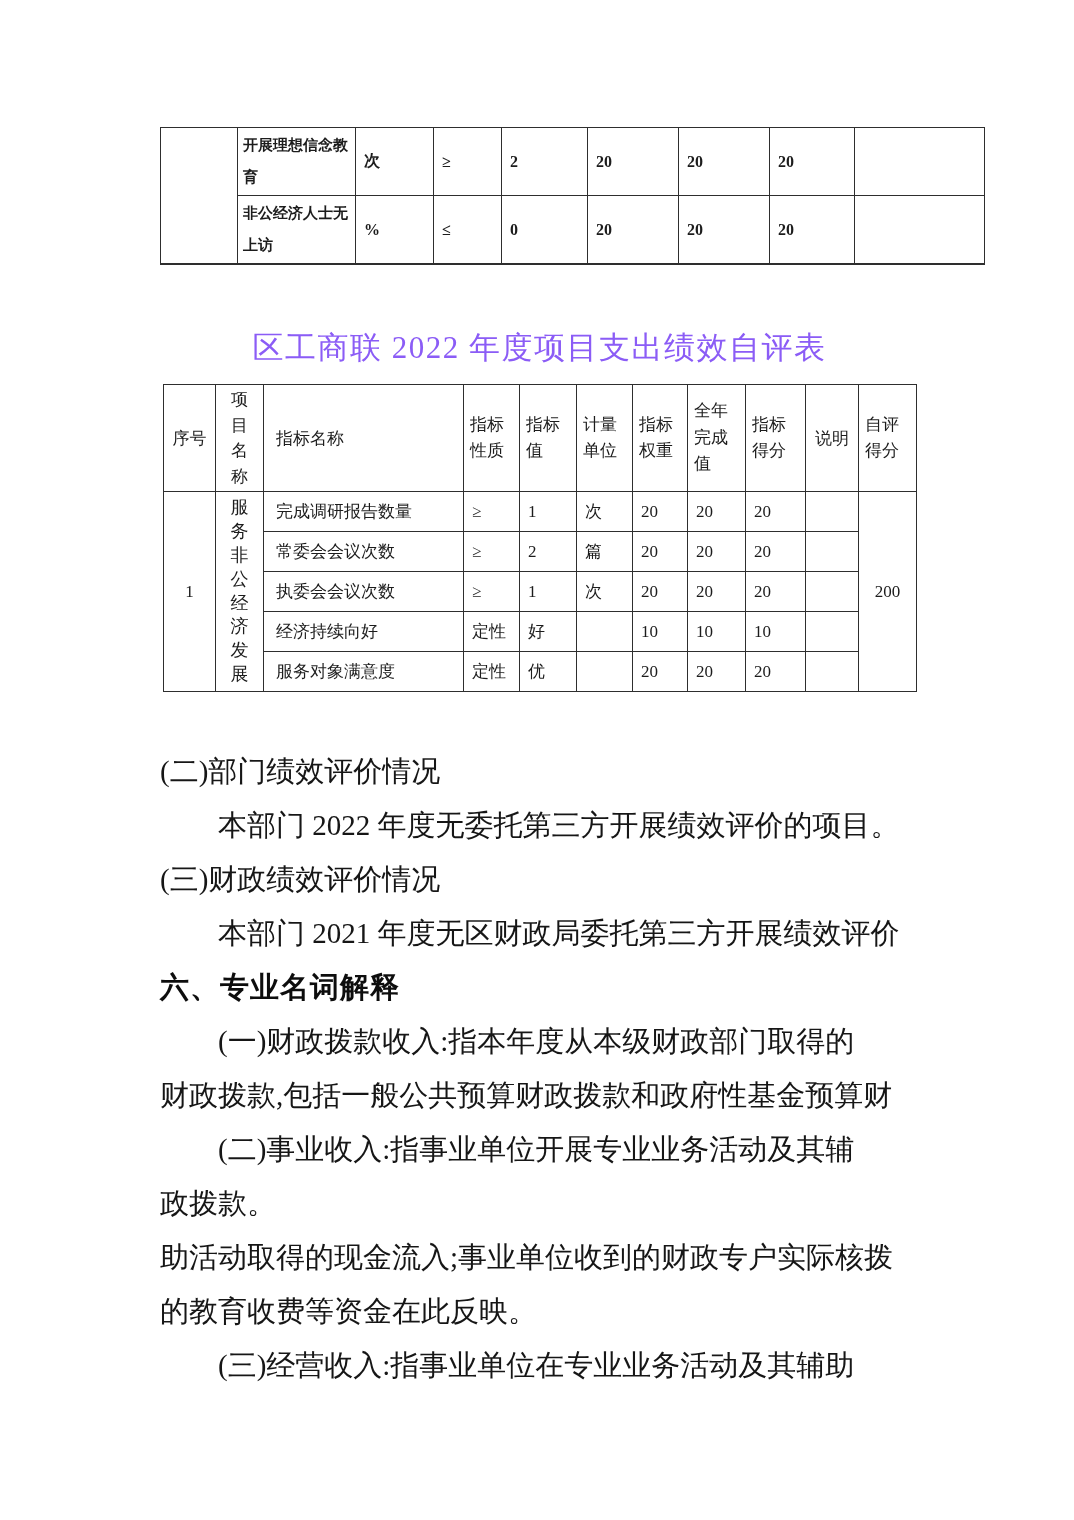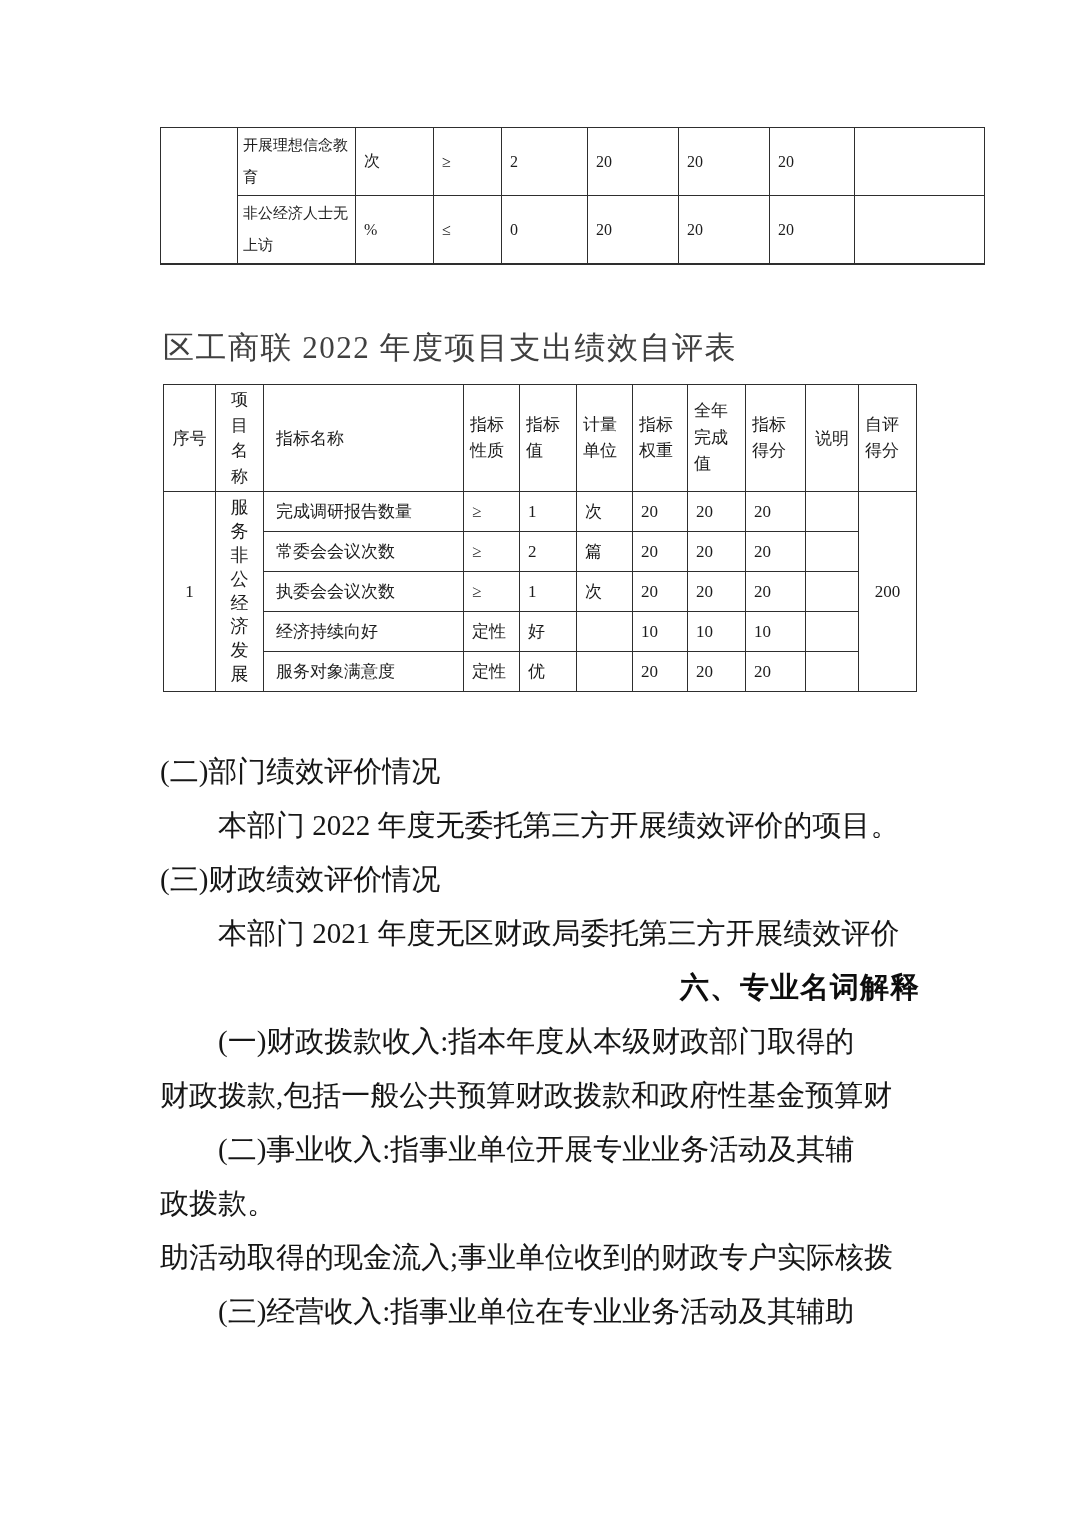--- a/index.html
+++ b/index.html
@@ -13,34 +13,34 @@
     overflow: hidden;
   }
   .content { position: absolute; left: 160px; top: 0; width: 840px; }
 
   
   table { border-collapse: collapse; table-layout: fixed; }
   td, th { border: 1px solid #2e2e2e; font-weight: normal; vertical-align: middle; overflow: hidden; }
 
   .cont-table { margin-top: 127px; width: 824px; border-bottom: 2px solid #2e2e2e; }
   .cont-table td { font-size: 16px; padding: 2px 8px; text-align: left; }
-  .cont-table tr.r1 td { height: 62px; }
-  .cont-table tr.r2 td { height: 54px; }
+  .cont-table tr.r1 td { height: 62px; font-weight: bold; }
+  .cont-table tr.r2 td { height: 54px; font-weight: bold; }
   .cont-table td.c-name span { display: inline-block; width: 106px; font-size: 15px; line-height: 2.1; }
   .cont-table td.c-name { padding: 2px 5px; }
 
   
   .tbl-title {
     width: 753px;
     margin-top: 62px;
     margin-left: 3px;
-    text-align: left;
+    text-align: center;
     font-size: 31px;
     letter-spacing: 1.5px;
-    color: #404040;
+    color: #8b5cf6;
   }
 
   
   .main-table { width: 753px; margin-left: 3px; margin-top: 15px; }
   .main-table th { font-size: 17px; padding: 2px 6px; text-align: left; }
   .main-table thead tr { height: 88px; }
   .main-table tbody tr { height: 40px; }
   .main-table td { font-size: 17px; padding: 2px 8px; text-align: left; font-family: Liberation Serif, serif; }
   .main-table th .w2 { display: inline-block; width: 2.2em; line-height: 1.55; text-align: left; }
   .main-table th.center, .main-table td.center { text-align: center; }
@@ -53,21 +53,20 @@
   
   .textsec { margin-top: 52px; width: 760px; }
   .tline { height: 54px; line-height: 54px; font-size: 29px; white-space: nowrap; color: #161616; }
   .tline.ind { padding-left: 58px; }
   .tline.h6 {
     font-family: "Liberation Sans", "DejaVu Sans", sans-serif;
     font-weight: bold;
     font-size: 29px;
     letter-spacing: 1px;
     color: #0d0d0d;
-    text-align: right;
   }
 </style>
 </head>
 <body>
 
 <div class="page">
   <div class="content">
 
     <table class="cont-table">
       <colgroup>
@@ -198,17 +197,18 @@
       <div class="tline">(二)部门绩效评价情况</div>
       <div class="tline ind">本部门 2022 年度无委托第三方开展绩效评价的项目。</div>
       <div class="tline">(三)财政绩效评价情况</div>
       <div class="tline ind">本部门 2021 年度无区财政局委托第三方开展绩效评价</div>
       <div class="tline h6">六、专业名词解释</div>
       <div class="tline ind">(一)财政拨款收入:指本年度从本级财政部门取得的</div>
       <div class="tline">财政拨款,包括一般公共预算财政拨款和政府性基金预算财</div>
       <div class="tline ind">(二)事业收入:指事业单位开展专业业务活动及其辅</div>
       <div class="tline">政拨款。</div>
       <div class="tline">助活动取得的现金流入;事业单位收到的财政专户实际核拨</div>
+      <div class="tline">的教育收费等资金在此反映。</div>
       <div class="tline ind">(三)经营收入:指事业单位在专业业务活动及其辅助</div>
     </div>
 
   </div>
 </div>
 
 </body></html>

